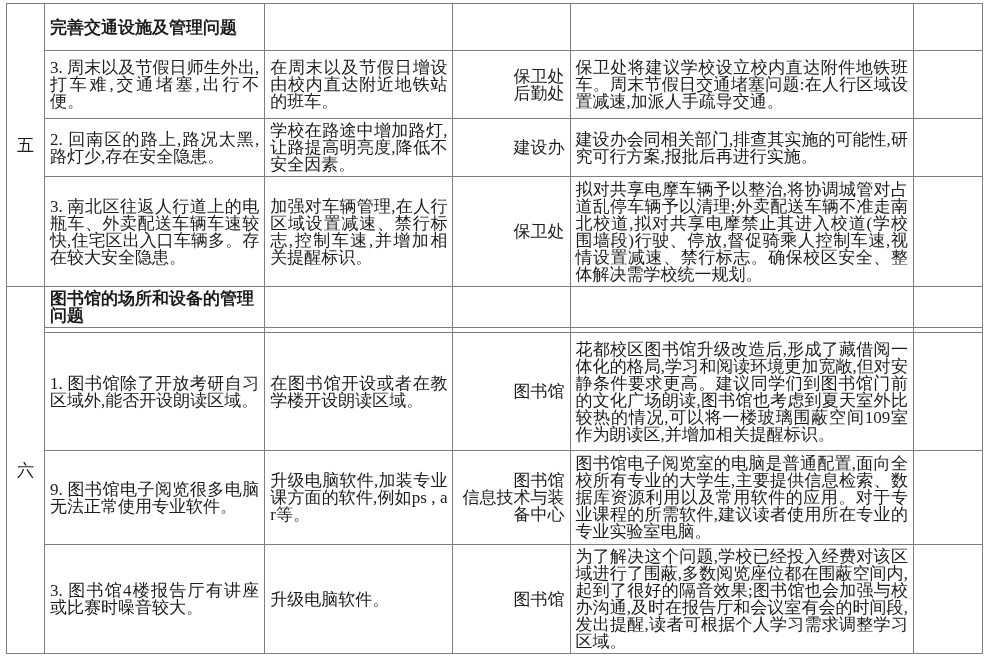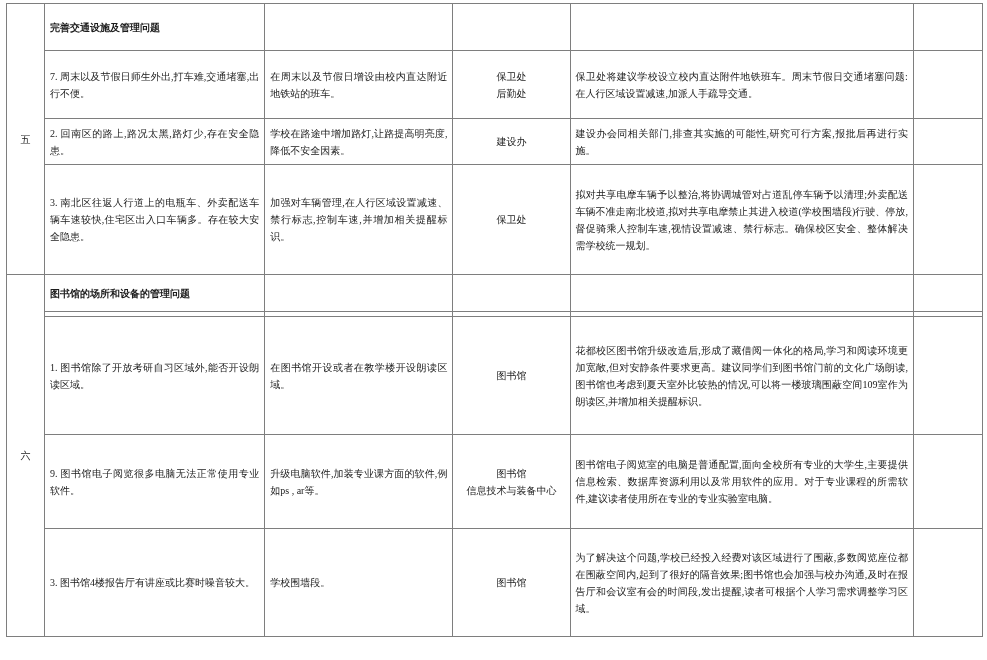--- a/index.html
+++ b/index.html
@@ -15,41 +15,41 @@
   table.report {
     border-collapse: collapse;
     table-layout: fixed;
     margin: 3px 0 0 6px;
     width: 977px;
   }
   table.report td {
     border: 1px solid #7e7e7e;
     vertical-align: middle;
     padding: 3px 5px;
-    font-size: 10px;
+    font-size: 17px;
     line-height: 17px;
     word-break: break-all;
     overflow: hidden;
   }
   td.sec-label {
     text-align: center;
     font-size: 14px;
     padding: 0 2px;
   }
   td.section-title {
     font-weight: bold;
     font-size: 14px;
     text-align: left;
   }
   td.problem-cell, td.suggestion-cell, td.response-cell {
     text-align: justify;
     text-justify: inter-ideograph;
   }
   td.department-cell {
-    text-align: center;
+    text-align: right;
     white-space: pre-line;
   }
   tr.spacer-row td {
     padding: 0;
     line-height: 0;
     font-size: 0;
     height: 4px;
   }
 </style>
 </head>
@@ -68,21 +68,21 @@
 
     <tr style="height:47px">
       <td class="sec-label" rowspan="4">五</td>
       <td class="section-title">完善交通设施及管理问题</td>
       <td></td>
       <td></td>
       <td></td>
       <td></td>
     </tr>
     <tr style="height:68px">
-      <td class="problem-cell">7. 周末以及节假日师生外出,打车难,交通堵塞,出行不便。</td>
+      <td class="problem-cell">3. 周末以及节假日师生外出,打车难,交通堵塞,出行不便。</td>
       <td class="suggestion-cell">在周末以及节假日增设由校内直达附近地铁站的班车。</td>
       <td class="department-cell">保卫处
 后勤处</td>
       <td class="response-cell">保卫处将建议学校设立校内直达附件地铁班车。周末节假日交通堵塞问题:在人行区域设置减速,加派人手疏导交通。</td>
       <td></td>
     </tr>
     <tr style="height:46px">
       <td class="problem-cell">2. 回南区的路上,路况太黑,路灯少,存在安全隐患。</td>
       <td class="suggestion-cell">学校在路途中增加路灯,让路提高明亮度,降低不安全因素。</td>
       <td class="department-cell">建设办</td>
@@ -122,19 +122,19 @@
     <tr style="height:94px">
       <td class="problem-cell">9. 图书馆电子阅览很多电脑无法正常使用专业软件。</td>
       <td class="suggestion-cell">升级电脑软件,加装专业课方面的软件,例如ps , ar等。</td>
       <td class="department-cell">图书馆
 信息技术与装备中心</td>
       <td class="response-cell">图书馆电子阅览室的电脑是普通配置,面向全校所有专业的大学生,主要提供信息检索、数据库资源利用以及常用软件的应用。对于专业课程的所需软件,建议读者使用所在专业的专业实验室电脑。</td>
       <td></td>
     </tr>
     <tr style="height:108px">
       <td class="problem-cell">3. 图书馆4楼报告厅有讲座或比赛时噪音较大。</td>
-      <td class="suggestion-cell">学校围墙段。</td>
+      <td class="suggestion-cell">升级电脑软件。</td>
       <td class="department-cell">图书馆</td>
       <td class="response-cell">为了解决这个问题,学校已经投入经费对该区域进行了围蔽,多数阅览座位都在围蔽空间内,起到了很好的隔音效果;图书馆也会加强与校办沟通,及时在报告厅和会议室有会的时间段,发出提醒,读者可根据个人学习需求调整学习区域。</td>
       <td></td>
     </tr>
   </tbody>
 </table>
 
 </body></html>

